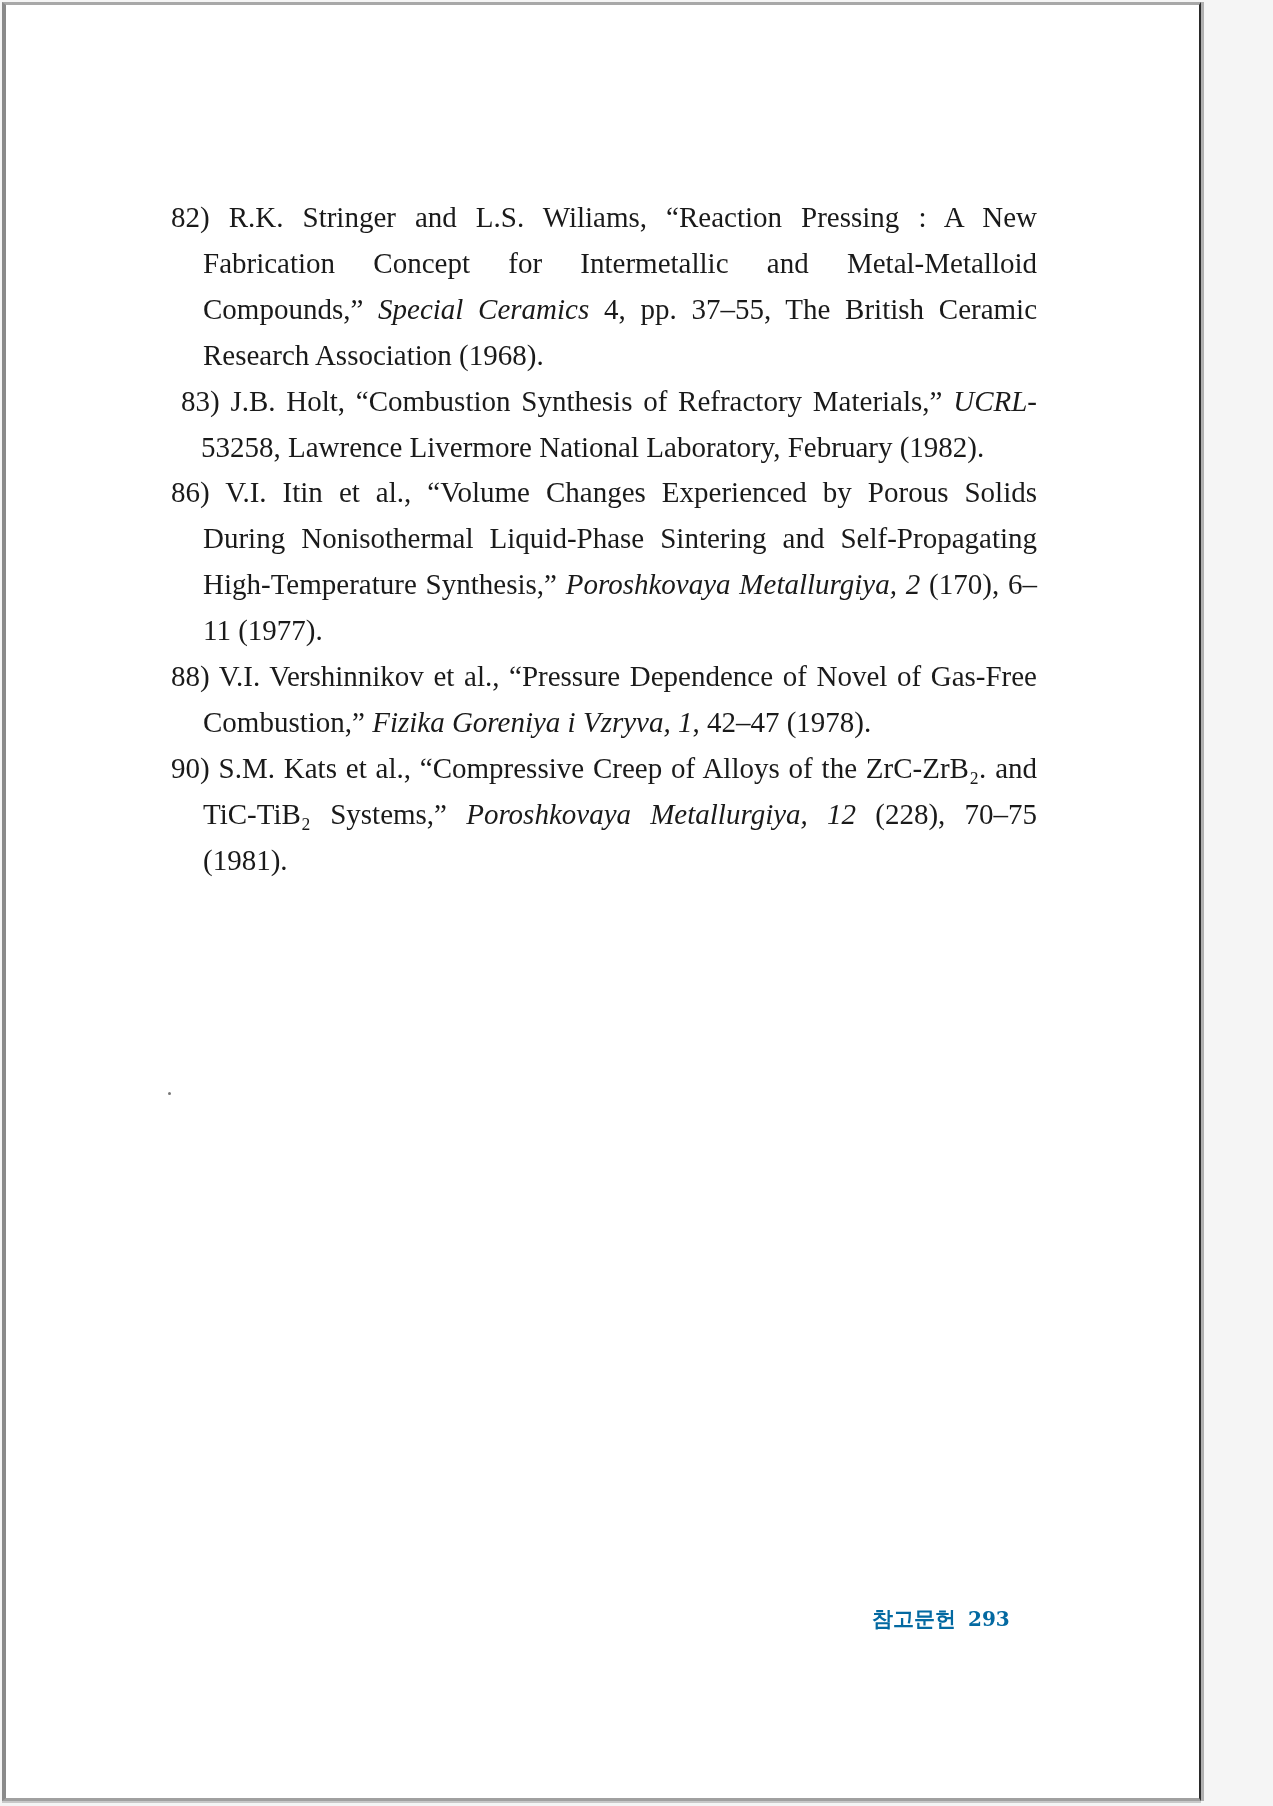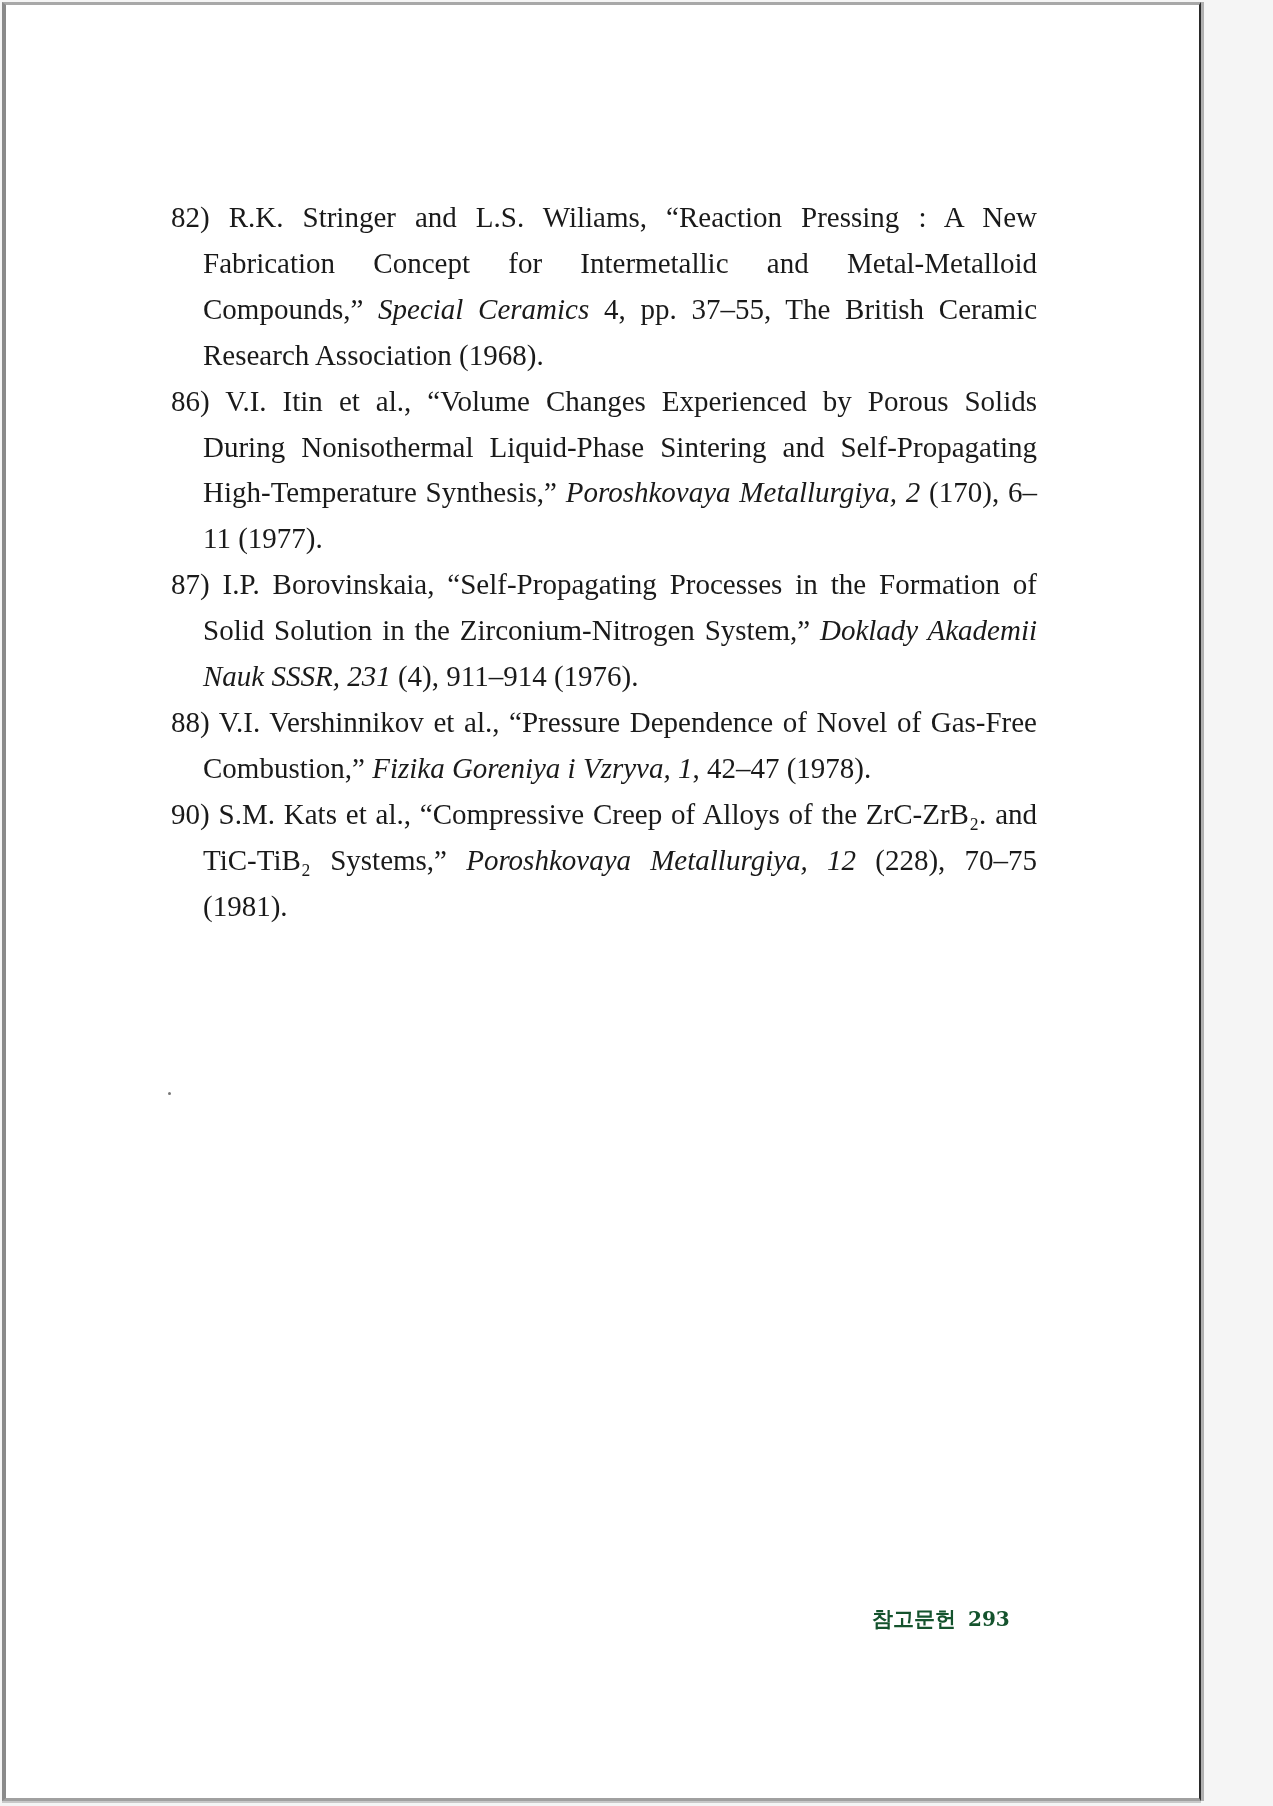--- a/index.html
+++ b/index.html
@@ -50,21 +50,21 @@
     }
     .ref .num { display: inline; }
     .ref .it { font-style: italic; }
     .footer {
       position: absolute;
       left: 866px;
       top: 1600px;
       font-family: "DejaVu Sans", sans-serif;
       font-size: 21px;
       font-weight: bold;
-      color: #14532d;
+      color: #0369a1;
       letter-spacing: 0px;
     }
     .footer .pg {
       margin-left: 12px;
       font-family: "DejaVu Serif", serif;
       font-weight: bold;
       font-size: 20px;
     }
     .speck {
       position: absolute;
@@ -75,26 +75,26 @@
   </style>
 </head>
 <body>
 
 <div class="viewer">
   <div class="page">
 
     <div class="refs">
       <p class="ref"><span class="num">82)</span> <span>R.K. Stringer and L.S. Wiliams, “Reaction Pressing : A New Fabrication Concept for Intermetallic and Metal-Metalloid Compounds,” </span><span class="it">Special Ceramics</span><span> 4,  pp. 37–55,  The British Ceramic Research Association (1968).</span></p>
 
+      <p class="ref" style="padding-left:30px;text-indent:-20px;"><span class="num">83)</span> <span>J.B. Holt, “Combustion Synthesis of Refractory Materials,” </span><span class="it">UCRL</span><span>-53258,  Lawrence Livermore National Laboratory, February (1982).</span></p>
 
 
 
       <p class="ref"><span class="num">86)</span> <span>V.I. Itin et al., “Volume Changes Experienced by Porous Solids During Nonisothermal Liquid-Phase Sintering and Self-Propagating High-Temperature Synthesis,” </span><span class="it">Poroshkovaya Metallurgiya, 2</span><span> (170), 6–11 (1977).</span></p>
 
-      <p class="ref"><span class="num">87)</span> <span>I.P. Borovinskaia, “Self-Propagating Processes in the Formation of Solid Solution in the Zirconium-Nitrogen System,” </span><span class="it">Doklady Akademii Nauk SSSR, 231</span><span> (4), 911–914 (1976).</span></p>
 
       <p class="ref"><span class="num">88)</span> <span>V.I. Vershinnikov et al., “Pressure Dependence of Novel of Gas-Free Combustion,” </span><span class="it">Fizika Goreniya i Vzryva, 1</span><span>, 42–47 (1978).</span></p>
 
 
       <p class="ref"><span class="num">90)</span> <span>S.M. Kats et al., “Compressive Creep of Alloys of the ZrC-ZrB₂. and TiC-TiB₂  Systems,” </span><span class="it">Poroshkovaya Metallurgiya, 12</span><span> (228), 70–75 (1981).</span></p>
 
     </div>
 
     <div class="footer">
       <span>참고문헌</span><span class="pg">293</span>

